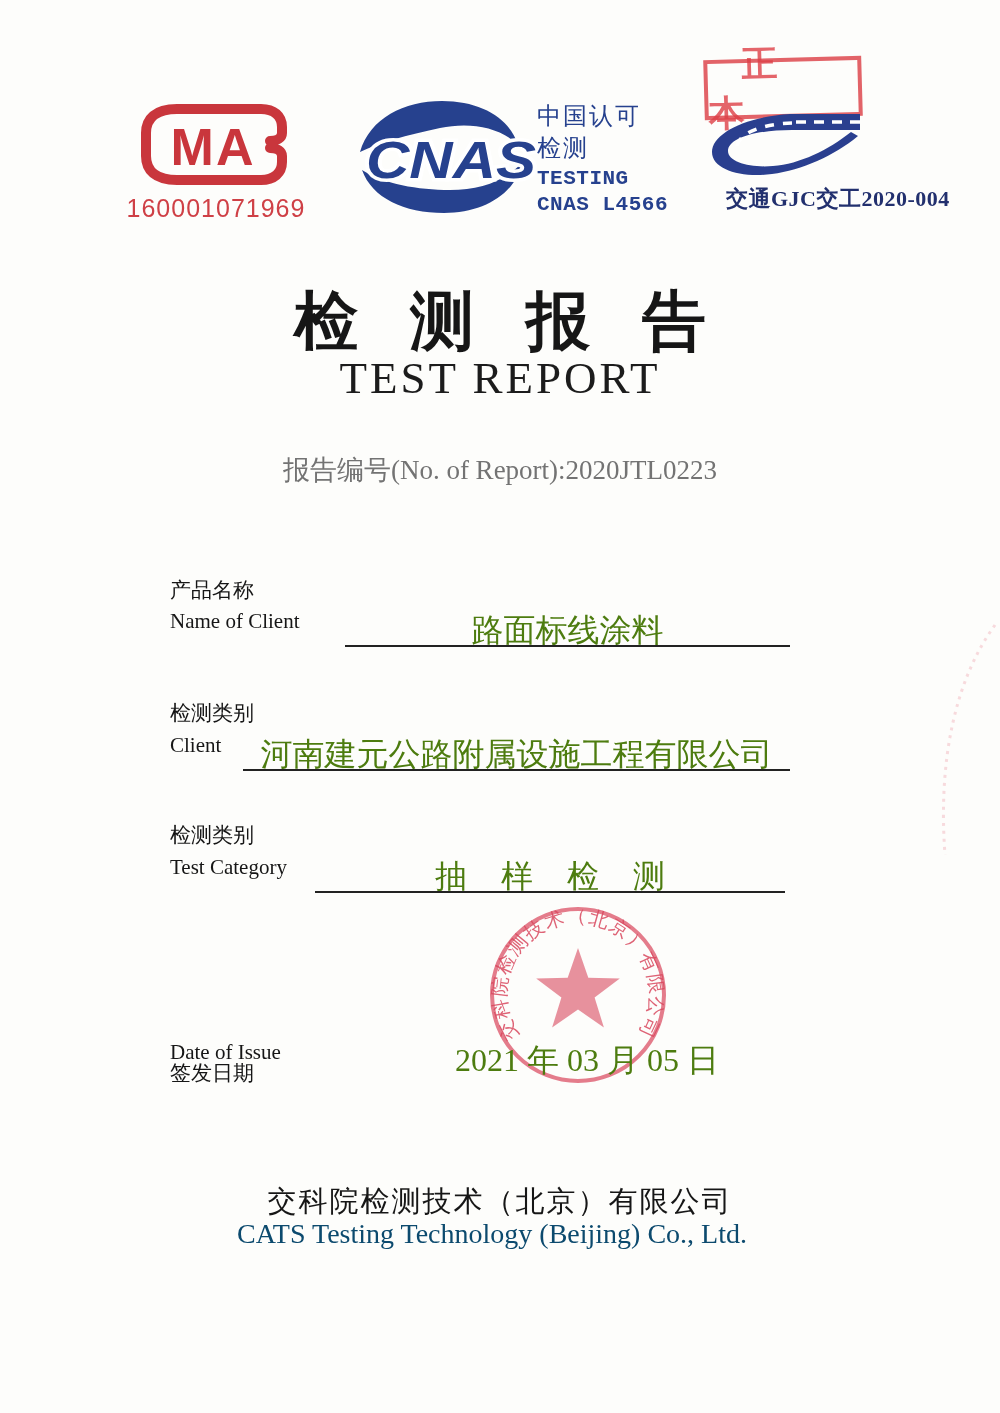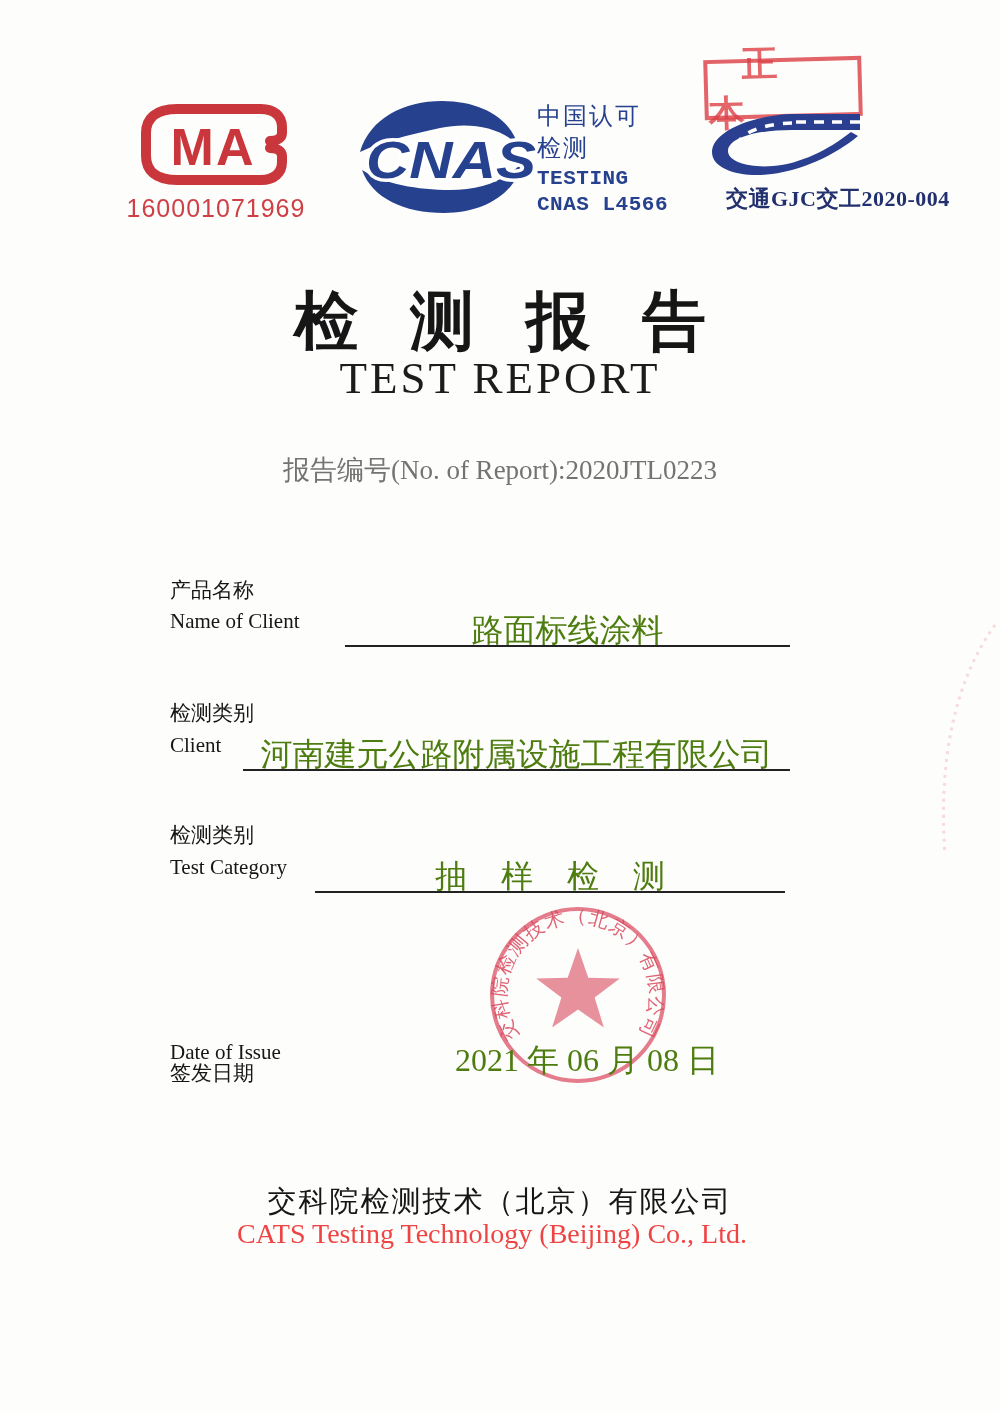--- a/index.html
+++ b/index.html
@@ -37,21 +37,21 @@
   }
   .report-no{left:0;top:452px;width:1000px;text-align:center;font-size:27px;color:#737373;}
   
   .lbl{left:170px;font-size:21px;color:#161616;white-space:nowrap;}
   .rule{height:0;border-bottom:2px solid #222;}
   .val{font-size:32px;color:#4d7c0f;text-align:center;white-space:nowrap;}
   
   .seal{left:483px;top:900px;}
   
   .footer-zh{left:0;top:1182px;width:1000px;text-align:center;font-size:29px;letter-spacing:2px;color:#161616;}
-  .footer-en{left:0;top:1218px;width:984px;text-align:center;font-size:28px;color:#ef4444;}
+  .footer-en{left:0;top:1218px;width:984px;text-align:center;font-size:28px;color:#0c4a6e;}
 </style>
 </head>
 <body>
 
 <div class="page">
 
   <svg class="abs" style="left:125px;top:100px;" width="182" height="125" viewBox="0 0 182 125">
     <path d="M136,9 H52 C30,9 21,19 21,33 V56 C21,70 30,80 52,80 H136 C149,80 157,73 157,62 L157,56 C157,51 152,48 145,48
              M145,41 C152,41 157,38 157,33 L157,27 C157,16 149,9 136,9" fill="none" stroke="#c9363c" stroke-width="10" stroke-linecap="round"></path>
     <text x="88" y="65" text-anchor="middle" class="cma-word" font-size="52" letter-spacing="2" fill="#c9363c">MA</text>
@@ -107,21 +107,21 @@
     <circle cx="95" cy="95" r="86" fill="none" stroke="#d9495f" stroke-width="4" opacity="0.72"></circle>
     <polygon points="95,48 105.3,77.8 136.8,78.4 111.6,97.4 120.9,127.6 95,109.5 69.1,127.6 78.4,97.4 53.2,78.4 84.7,77.8" fill="#d9495f" opacity="0.6"></polygon>
     <path id="sealArc" d="M 36,136 A 72,72 0 1 1 154,136" fill="none"></path>
     <text font-size="19" fill="#d9495f" opacity="0.85" letter-spacing="1" font-family="Liberation Serif, DejaVu Serif, serif">
       <textPath href="#sealArc" xlink:href="#sealArc" startOffset="0" textLength="312" lengthAdjust="spacingAndGlyphs">交科院检测技术（北京）有限公司</textPath>
     </text>
   </svg>
 
   <div class="abs lbl" style="top:1059px;">签发日期</div>
   <div class="abs lbl" style="top:1040px;">Date of Issue</div>
-  <div class="abs val" style="left:455px;top:1039px;text-align:left;">2021 年 06 月 08 日</div>
+  <div class="abs val" style="left:455px;top:1039px;text-align:left;">2021 年 03 月 05 日</div>
 
   <svg class="abs" style="left:900px;top:600px;" width="100" height="270" viewBox="0 0 100 270">
     <path d="M95,25 C55,80 38,160 45,255" fill="none" stroke="rgba(226,95,115,0.22)" stroke-width="3" stroke-dasharray="3 5"></path>
   </svg>
 
   <div class="abs footer-zh">交科院检测技术（北京）有限公司</div>
   <div class="abs footer-en">CATS Testing Technology (Beijing) Co., Ltd.</div>
 
 </div>
 

